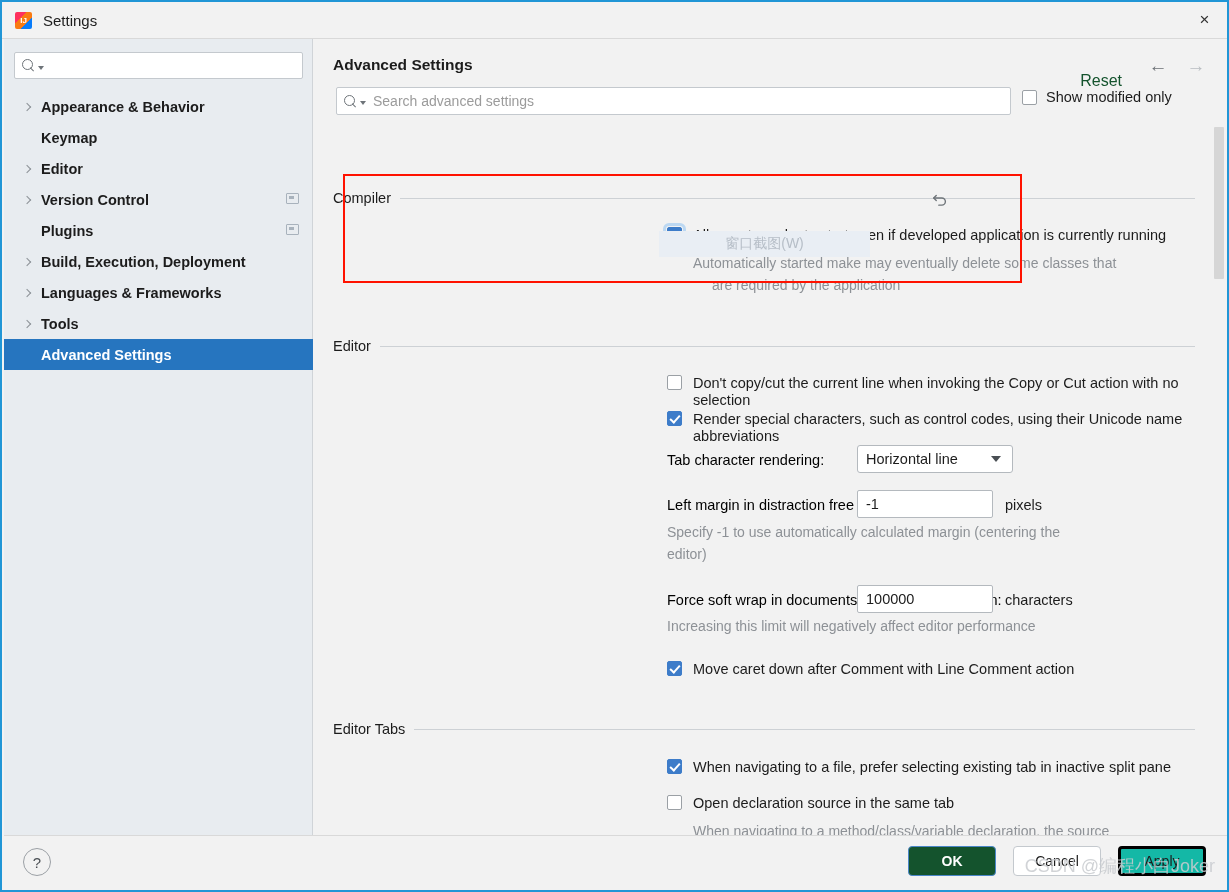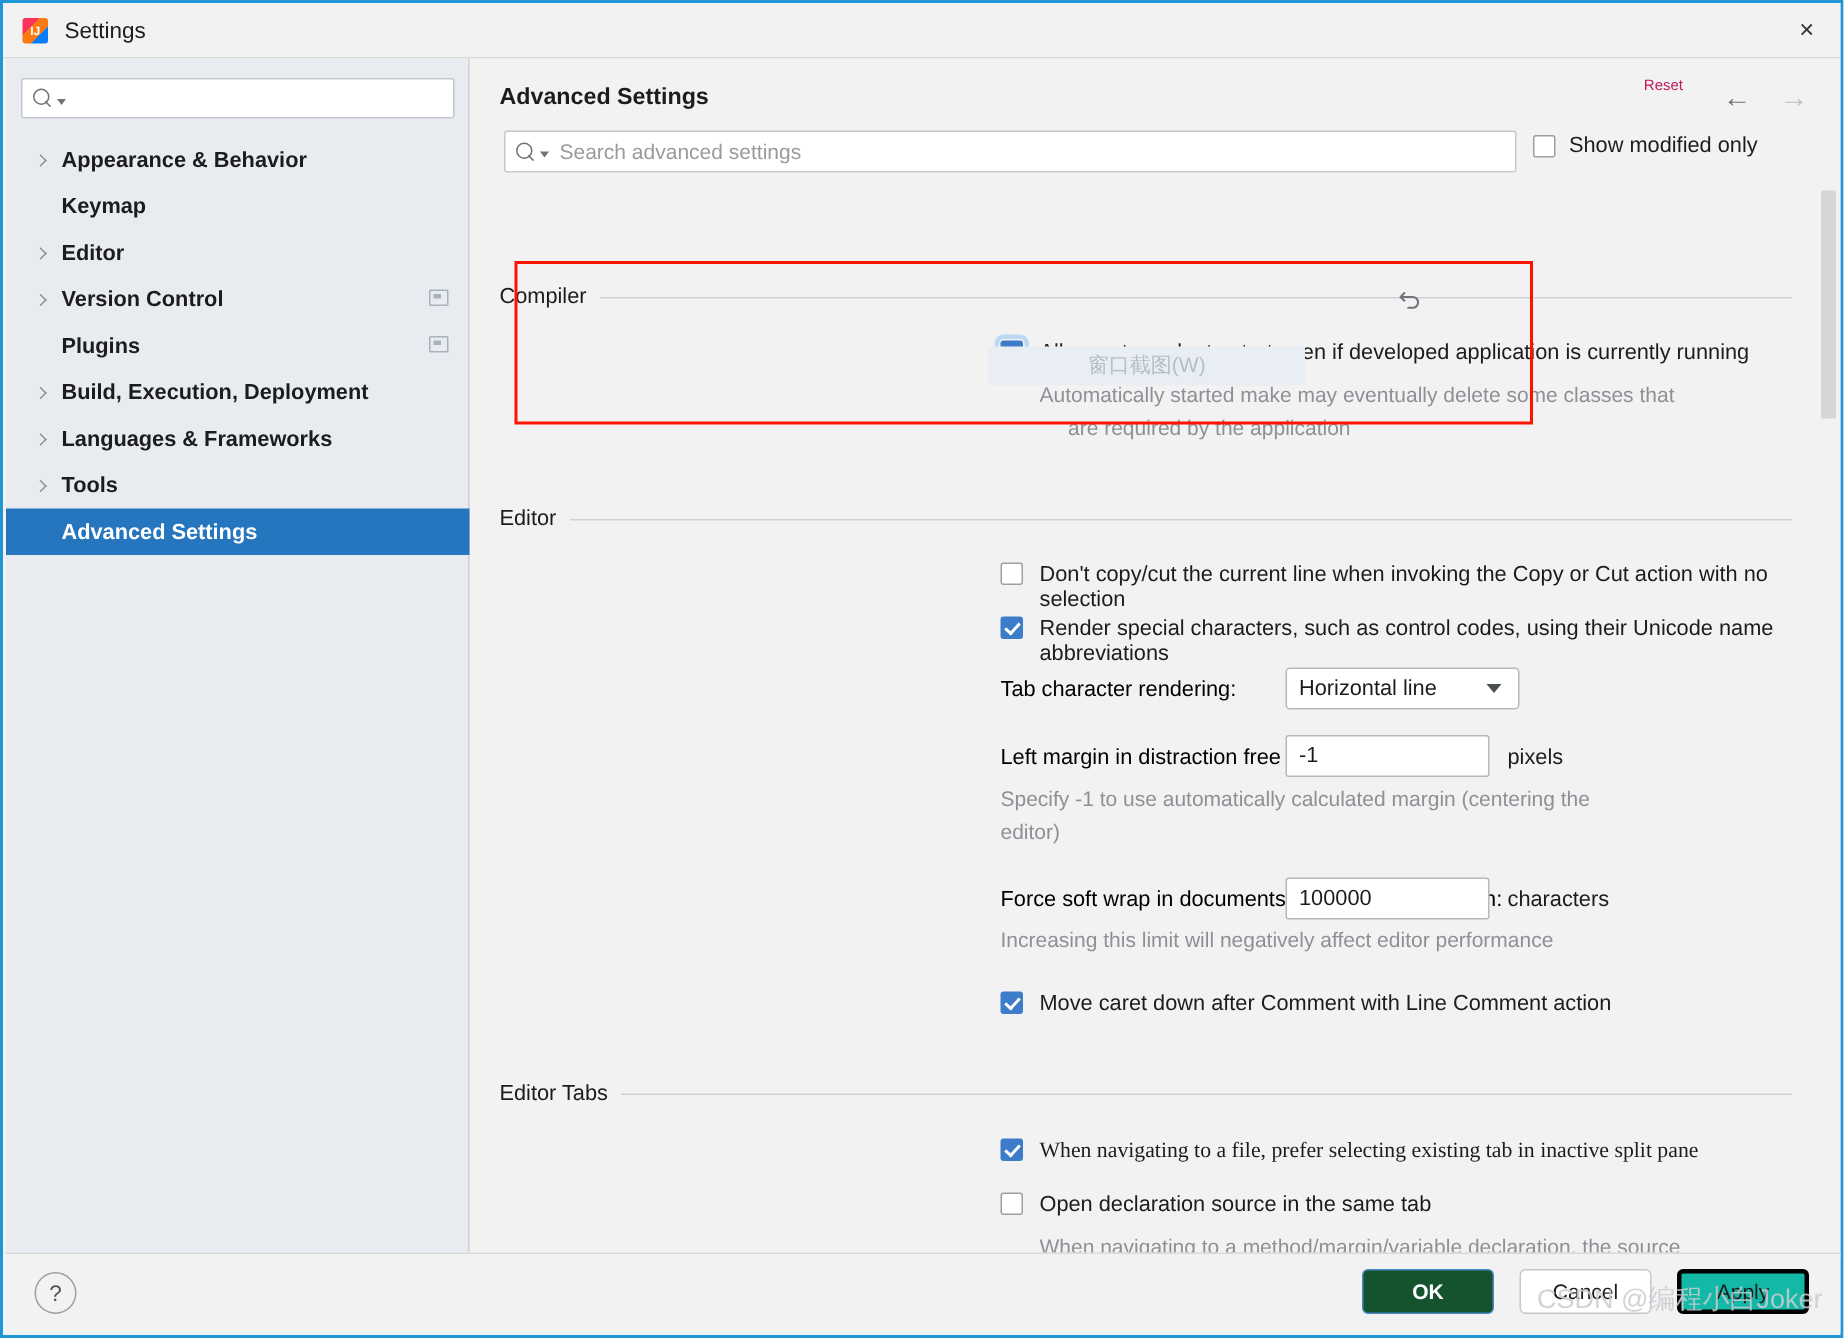--- a/index.html
+++ b/index.html
@@ -113,22 +113,22 @@
   
   #right {
     position: absolute; left: 312px; top: 37px;
     width: 913px; height: 800px; background: #f2f2f2;
   }
   #page-title {
     position: absolute; left: 19px; top: 17px;
     font-size: 15.5px; font-weight: bold; color: #1c1c1c;
   }
   #reset-link {
-    position: absolute; right: 105px; top: 13px;
-    font-size: 10px; color: #be185d; cursor: pointer;
+    position: absolute; right: 105px; top: 33px;
+    font-size: 16px; color: #14532d; cursor: pointer;
   }
   .nav-arrow {
     position: absolute; top: 16px; width: 26px; height: 22px;
     display: flex; align-items: center; justify-content: center;
     font-size: 19px; cursor: pointer;
   }
   #nav-back { right: 56px; color: #6b7075; }
   #nav-fwd  { right: 18px; color: #b9bdc1; }
 
   #adv-search {
@@ -410,29 +410,29 @@
 
       <div class="row" style="left:353px; top:534px;">
         <span class="cb checked"></span>
         <span class="txt">Move caret down after Comment with Line Comment action</span>
       </div>
 
       <div class="group-head" style="top:594px">
         <span class="gl">Editor Tabs</span>
         <span class="gline"></span>
       </div>
-      <div class="row" style="left:353px; top:632px;font-family:Liberation Serif, serif;">
+      <div class="row" style="left:353px; top:632px;">
         <span class="cb checked"></span>
         <span class="txt">When navigating to a file, prefer selecting existing tab in inactive split pane</span>
       </div>
       <div class="row" style="left:353px; top:668px;">
         <span class="cb"></span>
         <span class="txt">Open declaration source in the same tab</span>
       </div>
-      <div class="desc" style="left:379px; top:693px;">When navigating to a method/margin/variable declaration, the source</div>
+      <div class="desc" style="left:379px; top:693px;">When navigating to a method/class/variable declaration, the source</div>
 
     </div>
 
     <div id="vscroll">
       <div id="vscroll-thumb"></div>
     </div>
   </div>
 
   <div id="highlight-box"></div>
 

